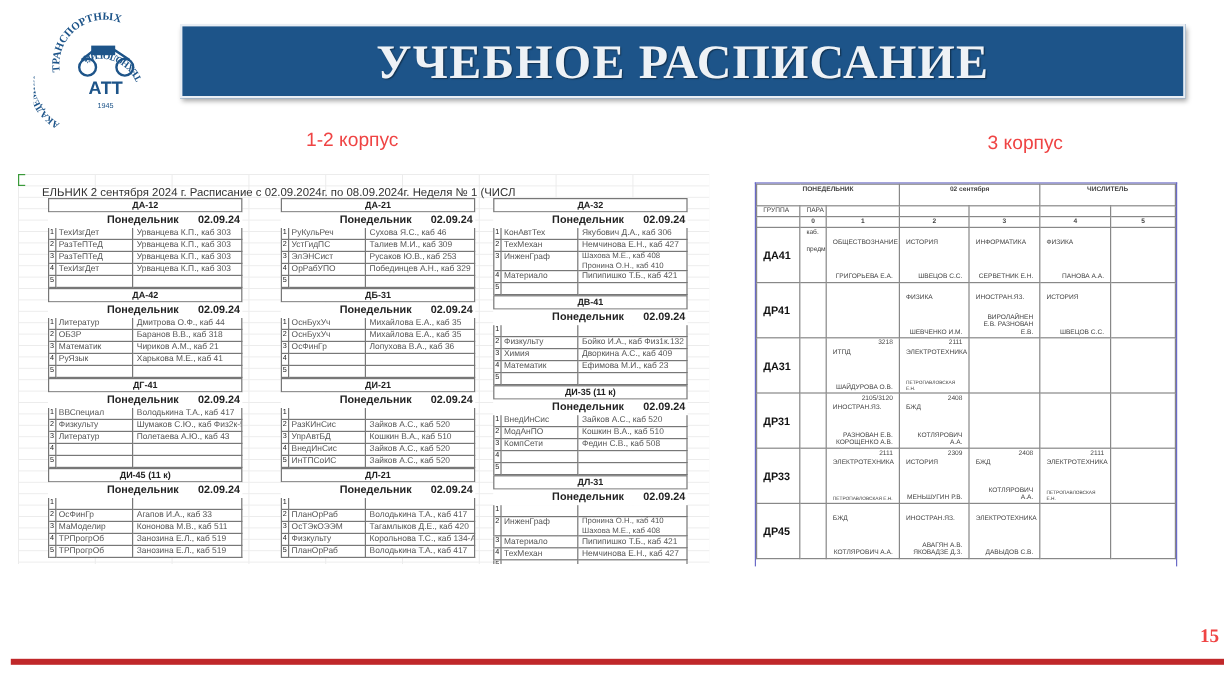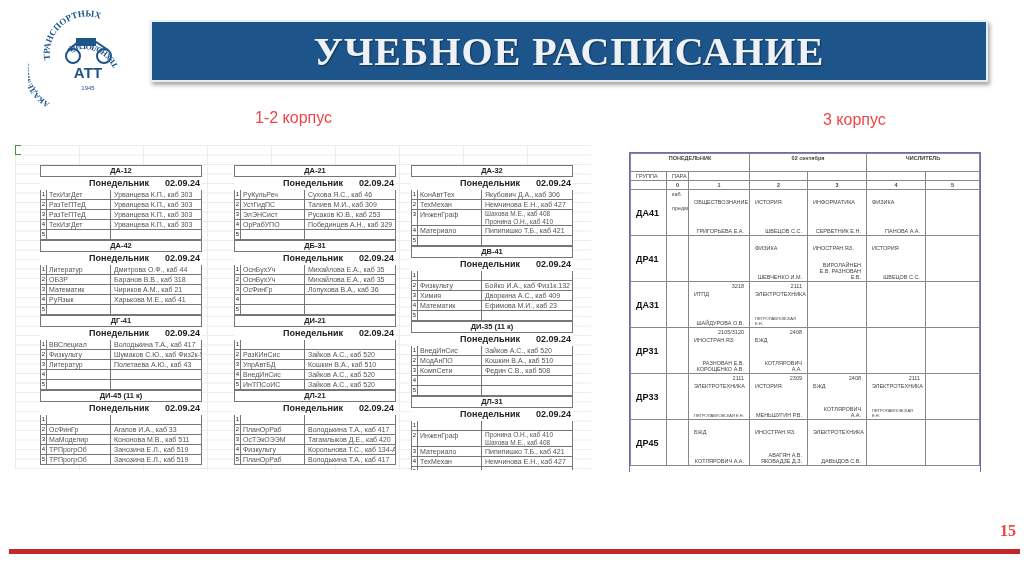--- a/index.html
+++ b/index.html
@@ -92,20 +92,21 @@
 
 <div class="banner">
   <div class="banner-title">УЧЕБНОЕ РАСПИСАНИЕ</div>
 </div>
 
 <div class="section-label lbl-12">1-2 корпус</div>
 <div class="section-label lbl-3">3 корпус</div>
 
 <div class="sheet">
   <div class="sheet-corner"></div>
+  <div class="sheet-caption">ЕЛЬНИК  2 сентября 2024 г.    Расписание  с 02.09.2024г. по 08.09.2024г.  Неделя № 1 (ЧИСЛ</div>
   <div id="gcols">
       <div class="gcol" style="left: 3px;">
         <div class="gblock">
           <div class="gname">ДА-12</div>
           <div class="gday"><span>Понедельник</span><span>02.09.24</span></div>
           <div class="grow">
             <div class="gnum">1</div>
             <div class="gsubj">ТехИзгДет</div>
             <div class="gteach">
               <div>Урванцева К.П., каб 303</div>

